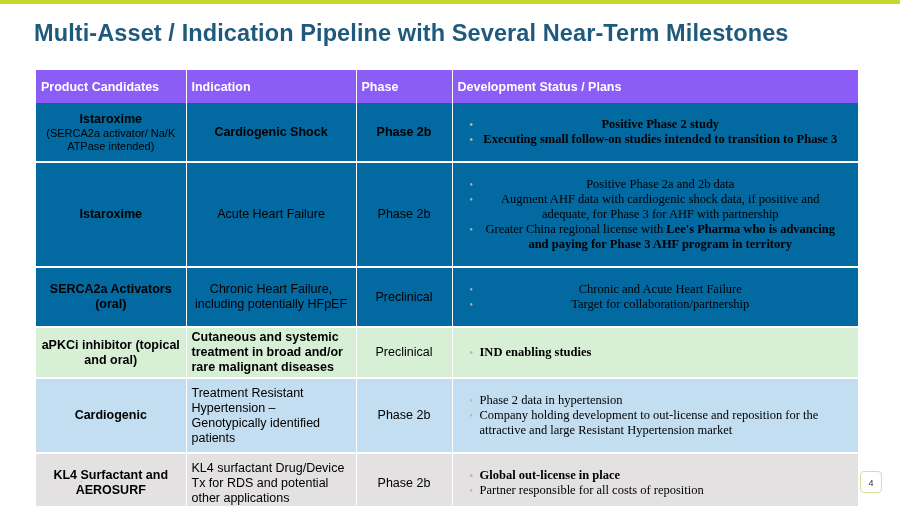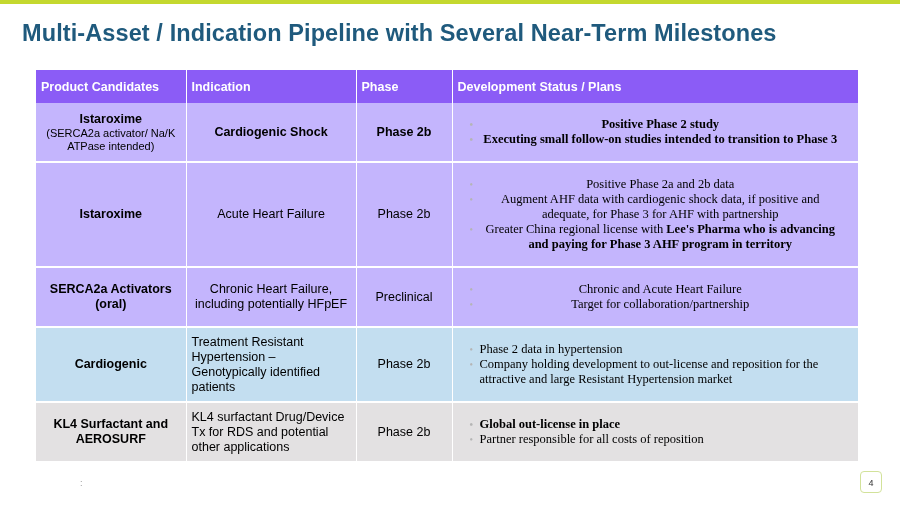--- a/index.html
+++ b/index.html
@@ -1,35 +1,35 @@
 <!DOCTYPE html>
 <html><head>
 <meta charset="utf-8">
 <style>
   html, body { margin:0; padding:0; }
   body { width:900px; height:506px; background:#ffffff; position:relative; overflow:hidden;
          font-family:"Liberation Sans", sans-serif; color:#000; }
   .topbar { position:absolute; left:0; top:0; width:900px; height:4px; background:#c4d82e; }
-  .title { position:absolute; left:22px; top:20px; font-size:23.5px; font-weight:bold; color:#1f5a7d;
+  .title { position:absolute; left:34px; top:20px; font-size:23.5px; font-weight:bold; color:#1f5a7d;
            letter-spacing:0.1px; white-space:nowrap; }
   table.pipeline { position:absolute; left:36px; top:70px; width:822px; border-collapse:collapse; table-layout:fixed; }
   table.pipeline th { background:#8b5cf6; color:#fff; font-size:12.5px; font-weight:bold; text-align:left;
                       padding:0 5px; height:33px; border-right:1px solid #ffffff; }
   table.pipeline th:last-child { border-right:none; }
   table.pipeline td { font-size:12.5px; line-height:15px; padding:2px 5px; vertical-align:middle;
                       border-right:1px solid #ffffff; border-bottom:2px solid #ffffff; }
   table.pipeline td:last-child { border-right:none; }
   td.cand { text-align:center; font-weight:bold; font-size:13.5px; }
   td.cand .sub { display:block; font-weight:normal; font-size:11px; line-height:13px; }
   td.phase { text-align:center; }
   .bold { font-weight:bold; }
   ul.status { margin:12px; padding:0; list-style:none;font-family:Liberation Serif, serif; }
   ul.status li { position:relative; padding-left:10px; }
   ul.status li::before { content:"\2022"; position:absolute; left:0; top:0; color:#b5b5b5; font-size:10px; }
-  tr.r-blue td { background:#c4b5fd;text-align:center; }
+  tr.r-blue td { background:#0369a1;text-align:center; }
   tr.r-green td { background:#d7efd5; }
   tr.r-steel td { background:#c3def0; }
   tr.r-grey td { background:#e3e1e2; }
   .footer-mark { position:absolute; left:80px; top:478px; font-size:9px; color:#999; }
   .page-num { position:absolute; left:860px; top:471px; width:22px; height:22px; border:1.5px solid #d2e29a;
               border-radius:4px; font-size:9px; color:#333; text-align:center; line-height:22px; box-sizing:border-box; }
 </style>
 </head>
 <body>
 
@@ -82,20 +82,30 @@
       <td class="cand">SERCA2a Activators (oral)</td>
       <td>Chronic Heart Failure, including potentially HFpEF</td>
       <td class="phase">Preclinical</td>
       <td>
         <ul class="status">
           <li>Chronic and Acute Heart Failure</li>
           <li>Target for collaboration/partnership</li>
         </ul>
       </td>
     </tr>
+    <tr class="r-green" style="height:51px">
+      <td class="cand">aPKCi inhibitor (topical and oral)</td>
+      <td class="bold">Cutaneous and systemic treatment in broad and/or rare malignant diseases</td>
+      <td class="phase">Preclinical</td>
+      <td>
+        <ul class="status bold">
+          <li>IND enabling studies</li>
+        </ul>
+      </td>
+    </tr>
     <tr class="r-steel" style="height:66px">
       <td class="cand">Cardiogenic</td>
       <td>Treatment Resistant Hypertension – Genotypically identified patients</td>
       <td class="phase">Phase 2b</td>
       <td>
         <ul class="status">
           <li>Phase 2 data in hypertension</li>
           <li>Company holding development to out-license and reposition for the attractive and large Resistant Hypertension market</li>
         </ul>
       </td>

